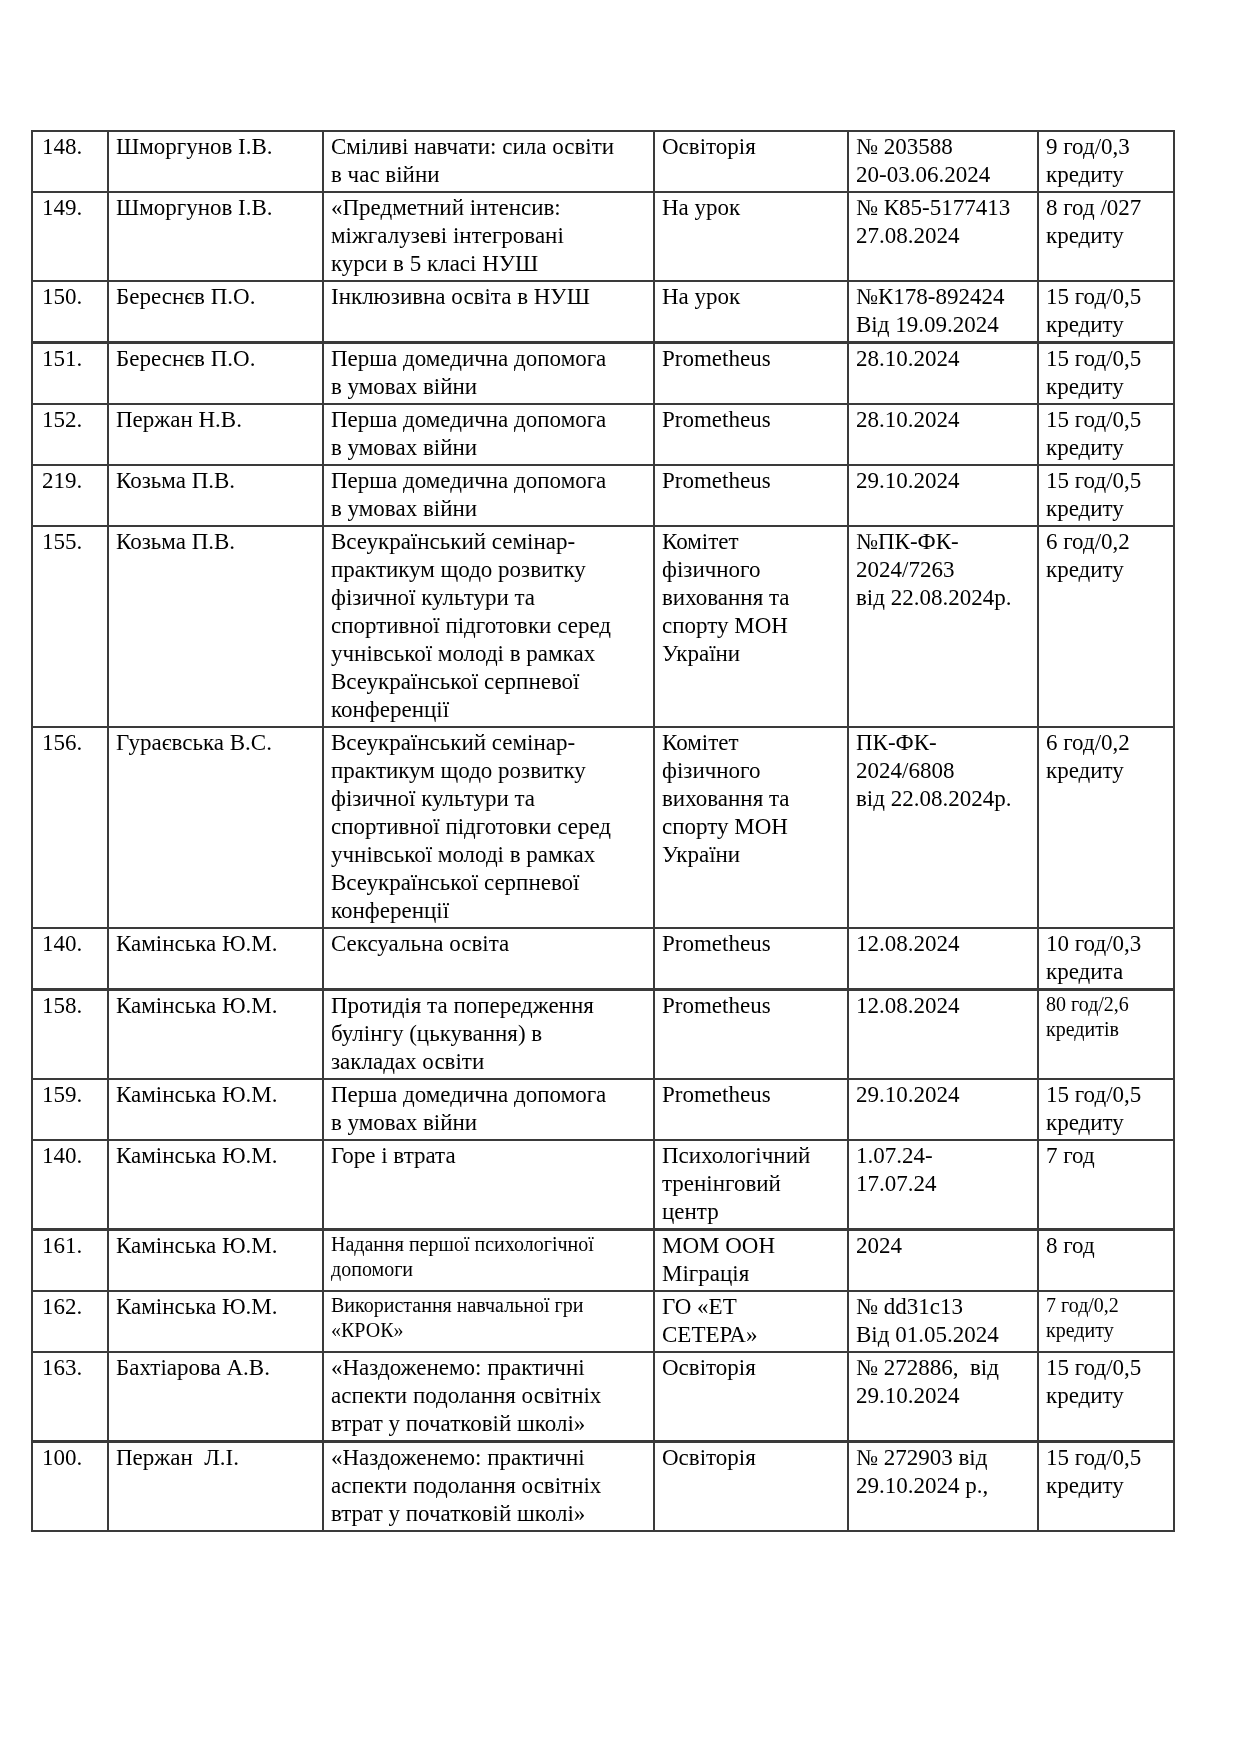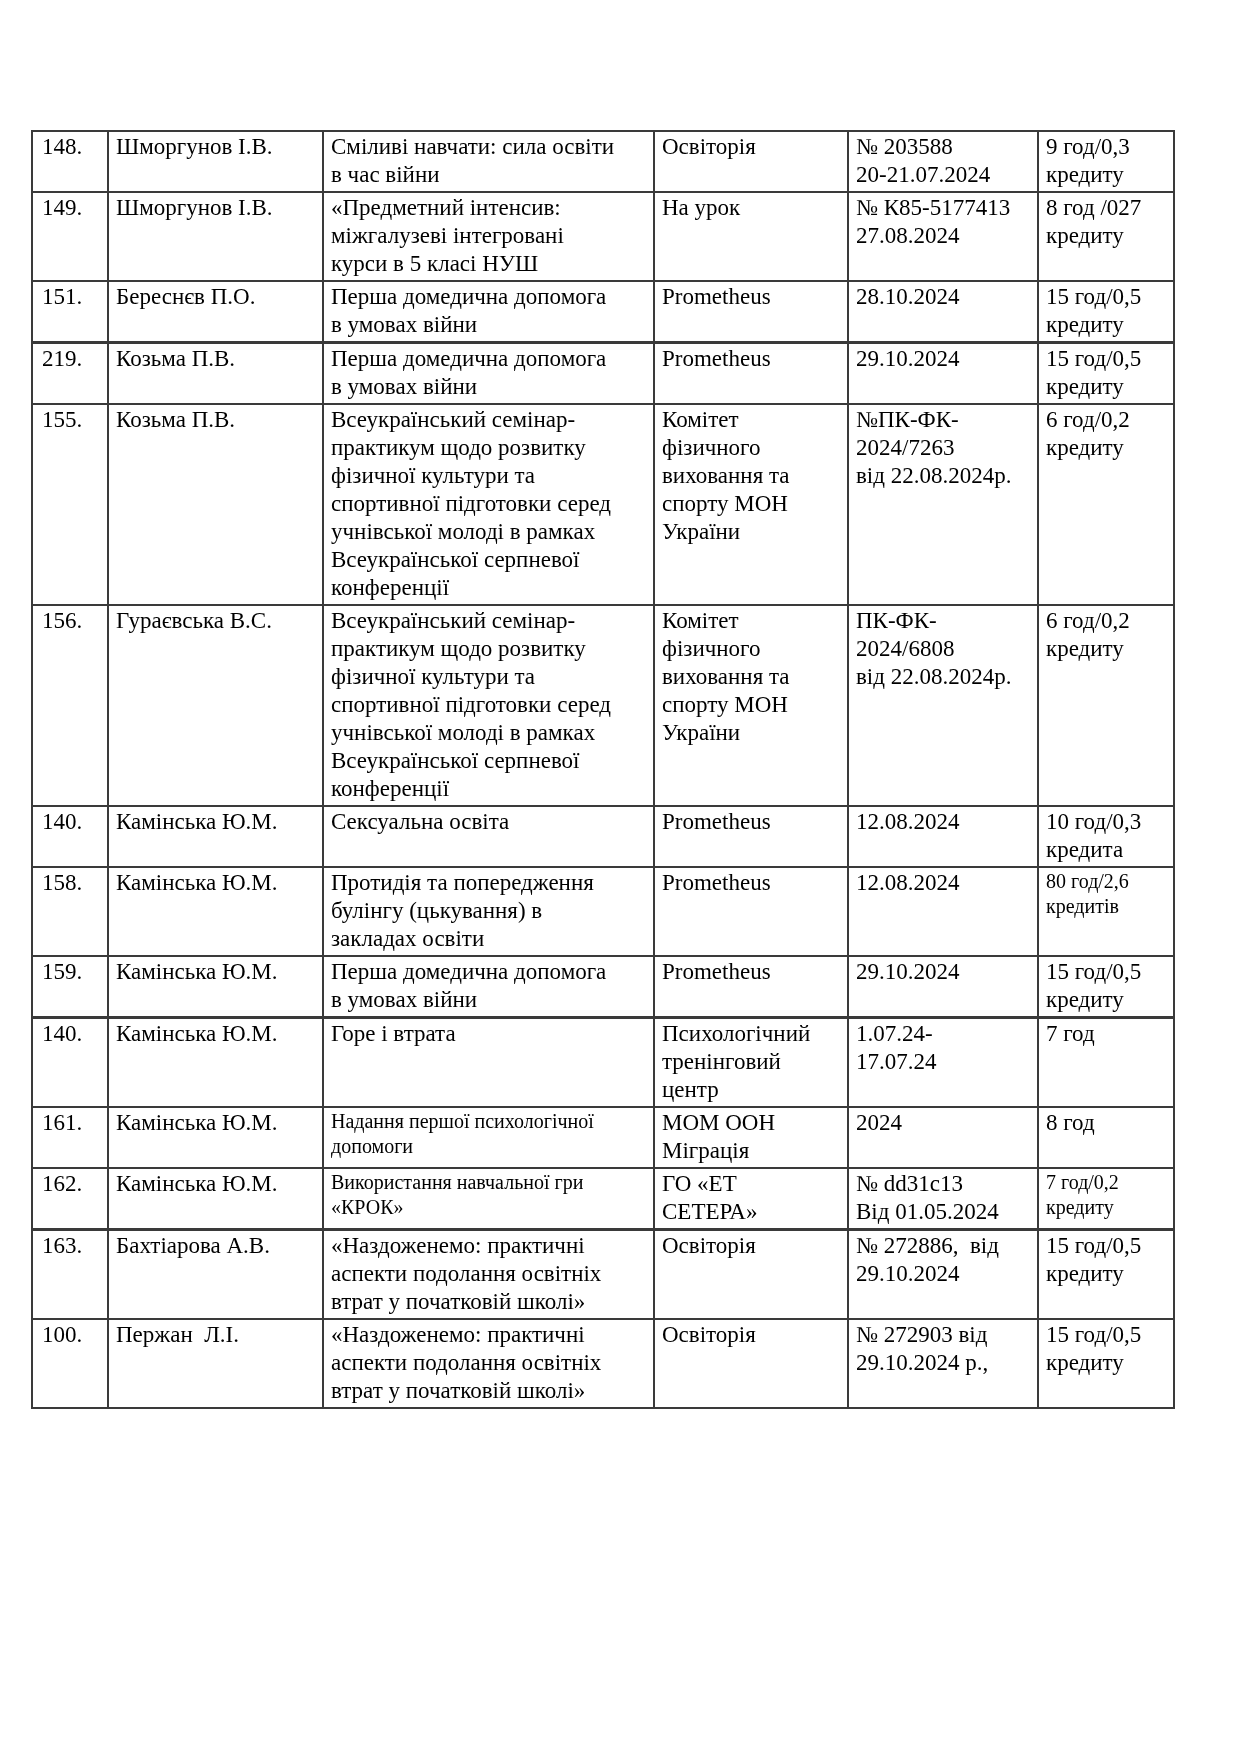--- a/index.html
+++ b/index.html
@@ -52,39 +52,59 @@
         <col class="c-hours">
     </colgroup>
     <tbody>
         <tr>
           <td class="col-num">148.</td>
           <td class="col-name">Шморгунов І.В.</td>
           <td class="col-course">Сміливі навчати: сила освіти
 в час війни</td>
           <td class="col-org">Освіторія</td>
           <td class="col-cert">№ 203588
-20-21.07.2024</td>
+20-03.06.2024</td>
           <td class="col-hours">9 год/0,3
 кредиту</td>
         </tr>
         <tr>
           <td class="col-num">149.</td>
           <td class="col-name">Шморгунов І.В.</td>
           <td class="col-course">«Предметний інтенсив:
 міжгалузеві інтегровані
 курси в 5 класі НУШ</td>
           <td class="col-org">На урок</td>
           <td class="col-cert">№ К85-5177413
 27.08.2024</td>
           <td class="col-hours">8 год /027
 кредиту</td>
         </tr>
         <tr>
+          <td class="col-num">150.</td>
+          <td class="col-name">Береснєв П.О.</td>
+          <td class="col-course">Інклюзивна освіта в НУШ</td>
+          <td class="col-org">На урок</td>
+          <td class="col-cert">№К178-892424
+Від 19.09.2024</td>
+          <td class="col-hours">15 год/0,5
+кредиту</td>
+        </tr>
+        <tr>
           <td class="col-num">151.</td>
           <td class="col-name">Береснєв П.О.</td>
+          <td class="col-course">Перша домедична допомога
+в умовах війни</td>
+          <td class="col-org">Prometheus</td>
+          <td class="col-cert">28.10.2024</td>
+          <td class="col-hours">15 год/0,5
+кредиту</td>
+        </tr>
+        <tr>
+          <td class="col-num">152.</td>
+          <td class="col-name">Пержан Н.В.</td>
           <td class="col-course">Перша домедична допомога
 в умовах війни</td>
           <td class="col-org">Prometheus</td>
           <td class="col-cert">28.10.2024</td>
           <td class="col-hours">15 год/0,5
 кредиту</td>
         </tr>
         <tr>
           <td class="col-num">219.</td>
           <td class="col-name">Козьма П.В.</td>

